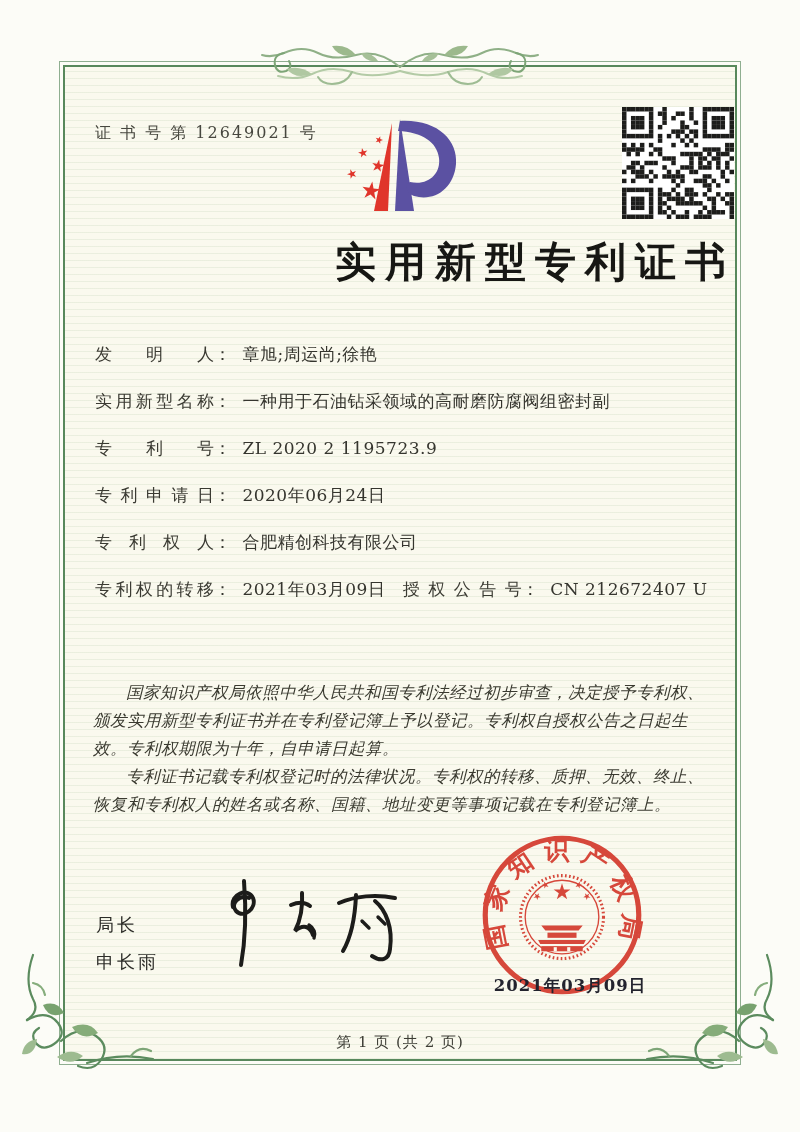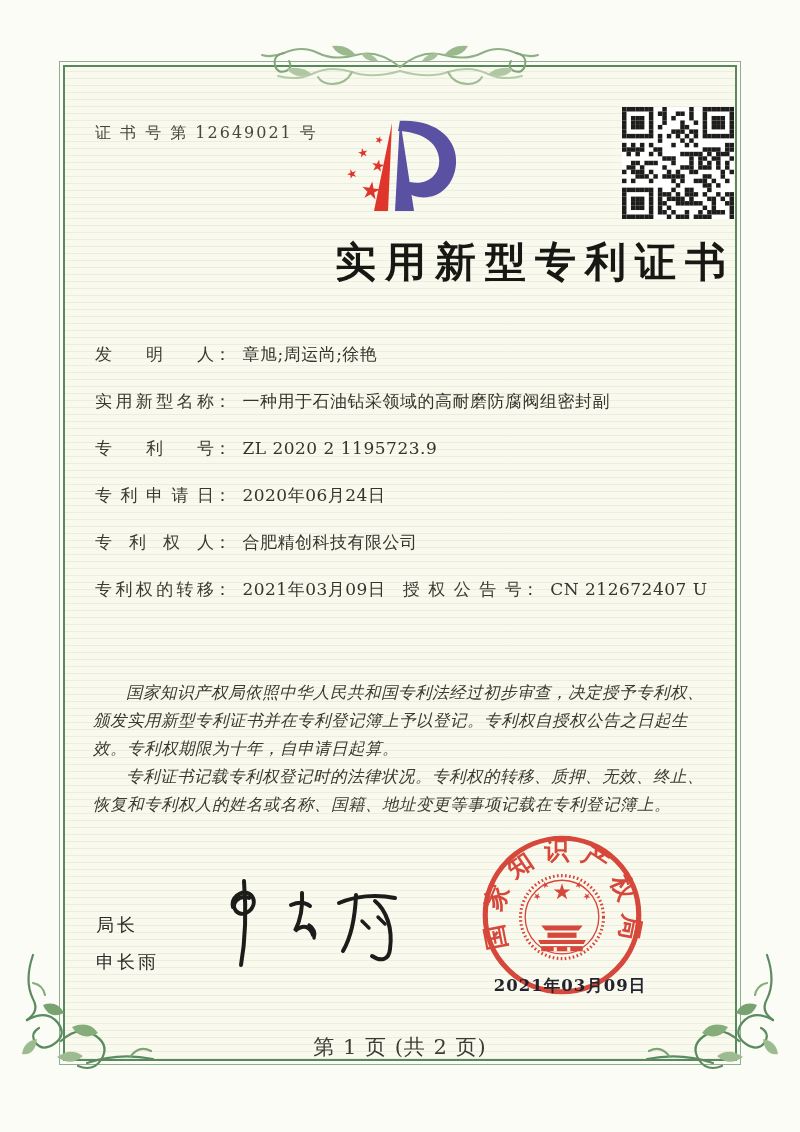--- a/index.html
+++ b/index.html
@@ -39,21 +39,21 @@
   .signer{position:absolute;left:31px;top:846px;font-family:"DejaVu Sans","Liberation Sans",sans-serif;
           font-size:18px;letter-spacing:3px;color:#2c2c28;}
   .signer div{margin-bottom:13px;}
   .sig{position:absolute;left:138px;top:808px;width:215px;height:102px;}
   
   .seal{position:absolute;left:414px;top:765px;width:166px;height:166px;z-index:3;opacity:0.92;}
   .seal-text{font-size:24px;font-weight:700;letter-spacing:10px;font-family:"DejaVu Serif","Liberation Serif",serif;}
   .seal-date{position:absolute;left:420px;top:908px;width:170px;text-align:center;z-index:4;
              font-size:16.5px;letter-spacing:1px;color:#22232e;font-weight:600;}
   
-  .page-ind{position:absolute;left:0;top:966px;width:100%;text-align:center;font-size:21px;
+  .page-ind{position:absolute;left:0;top:966px;width:100%;text-align:center;font-size:15px;
             letter-spacing:1px;color:#3c3c34;}
   .back-note{position:absolute;left:0;top:1078px;width:100%;text-align:center;font-size:16.5px;
              font-style:italic;letter-spacing:2px;color:#3a3a30;}
 </style>
 </head>
 <body>
 
 <div class="page">
   <div class="frame">
 

